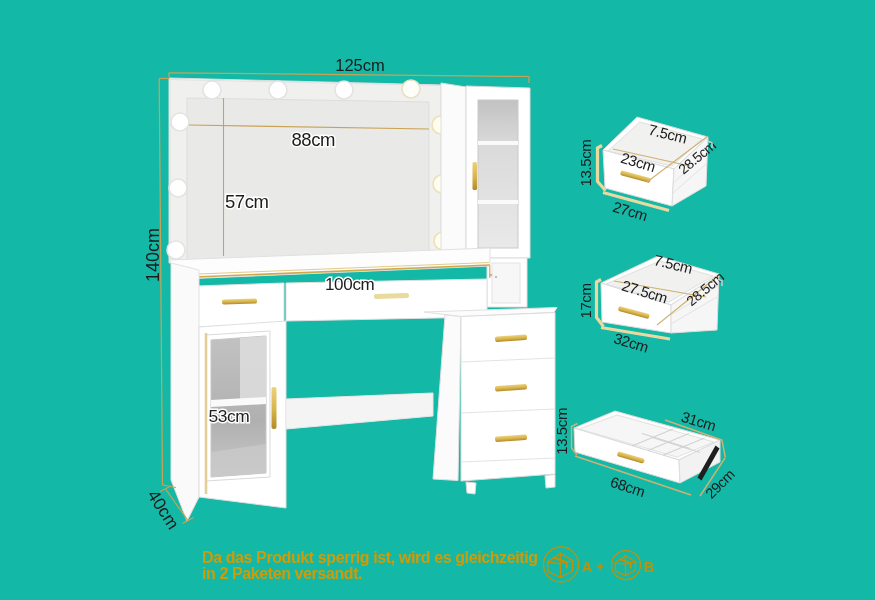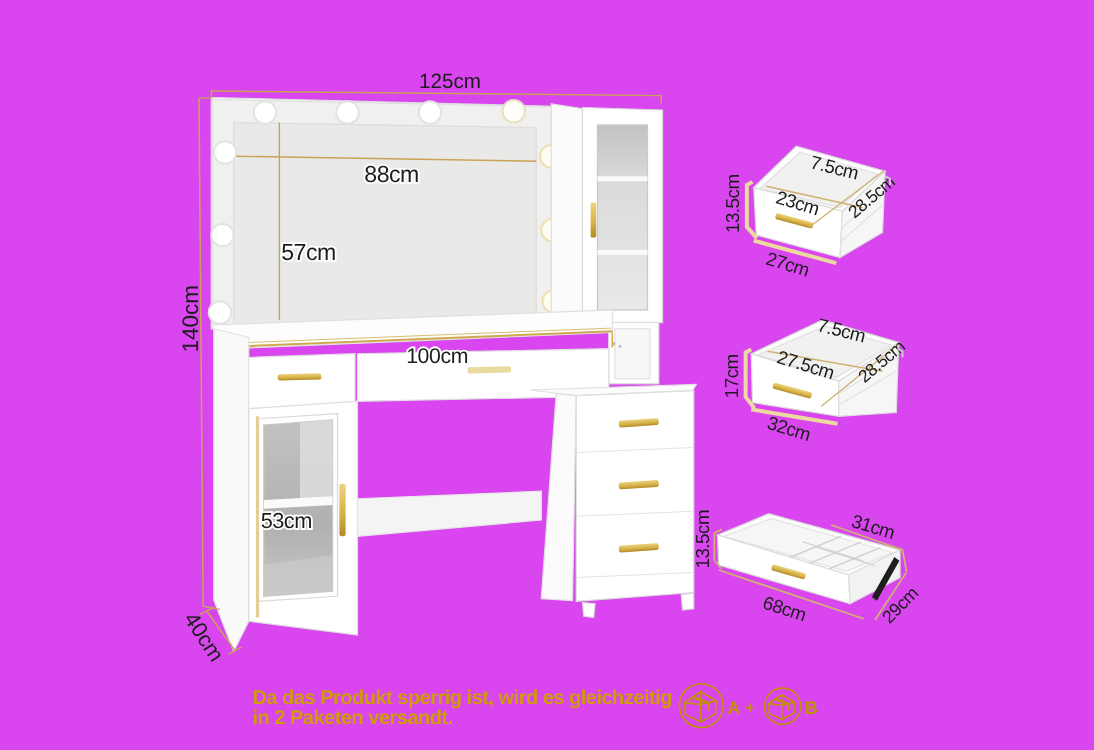--- a/index.html
+++ b/index.html
@@ -1,16 +1,16 @@
 <!DOCTYPE html>
 <html><head>
 <meta charset="utf-8">
 <style>
   html,body{margin:0;padding:0;background:#ffffff;}
-  .stage{position:relative;width:875px;height:600px;background:#d946ef;overflow:hidden;
+  .stage{position:relative;width:875px;height:600px;background:#14b8a6;overflow:hidden;
          font-family:"Liberation Sans", sans-serif;}
   text{font-family:"Liberation Sans", sans-serif;}
 </style>
 </head>
 <body>
 <div class="stage">
 <svg width="875" height="600" viewBox="0 0 875 600" xmlns="http://www.w3.org/2000/svg">
 <defs>
   <linearGradient id="mirror" x1="0" y1="0" x2="0" y2="1">
     <stop offset="0" stop-color="#e7e7e7"></stop>

